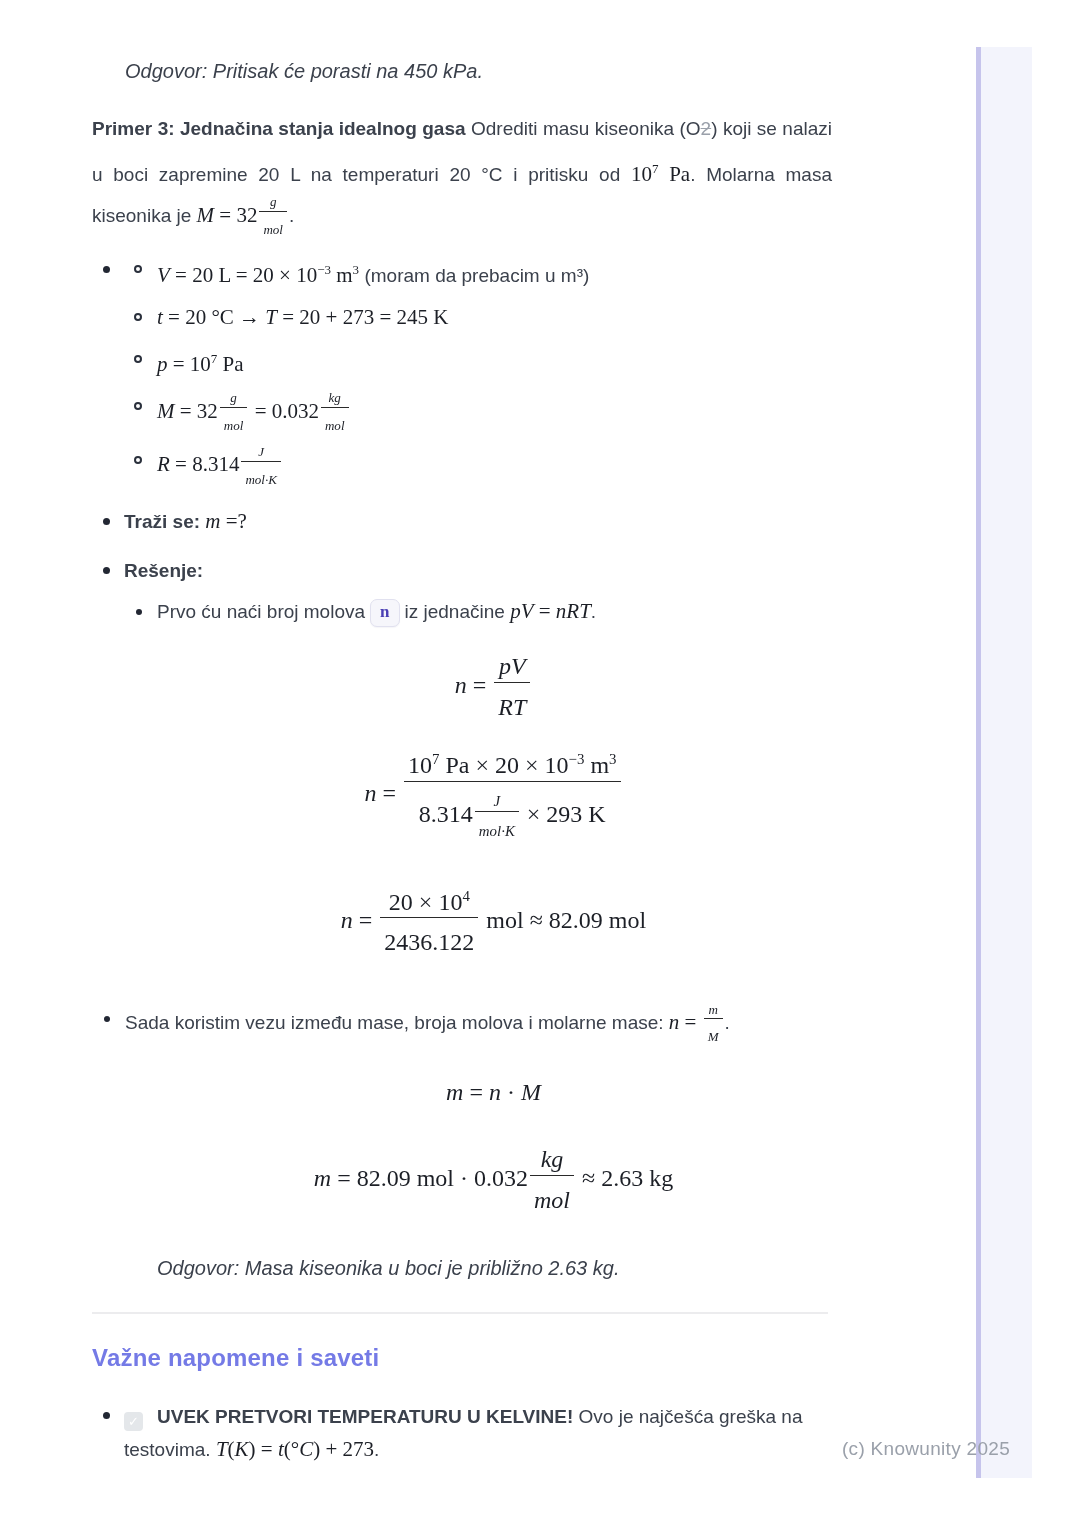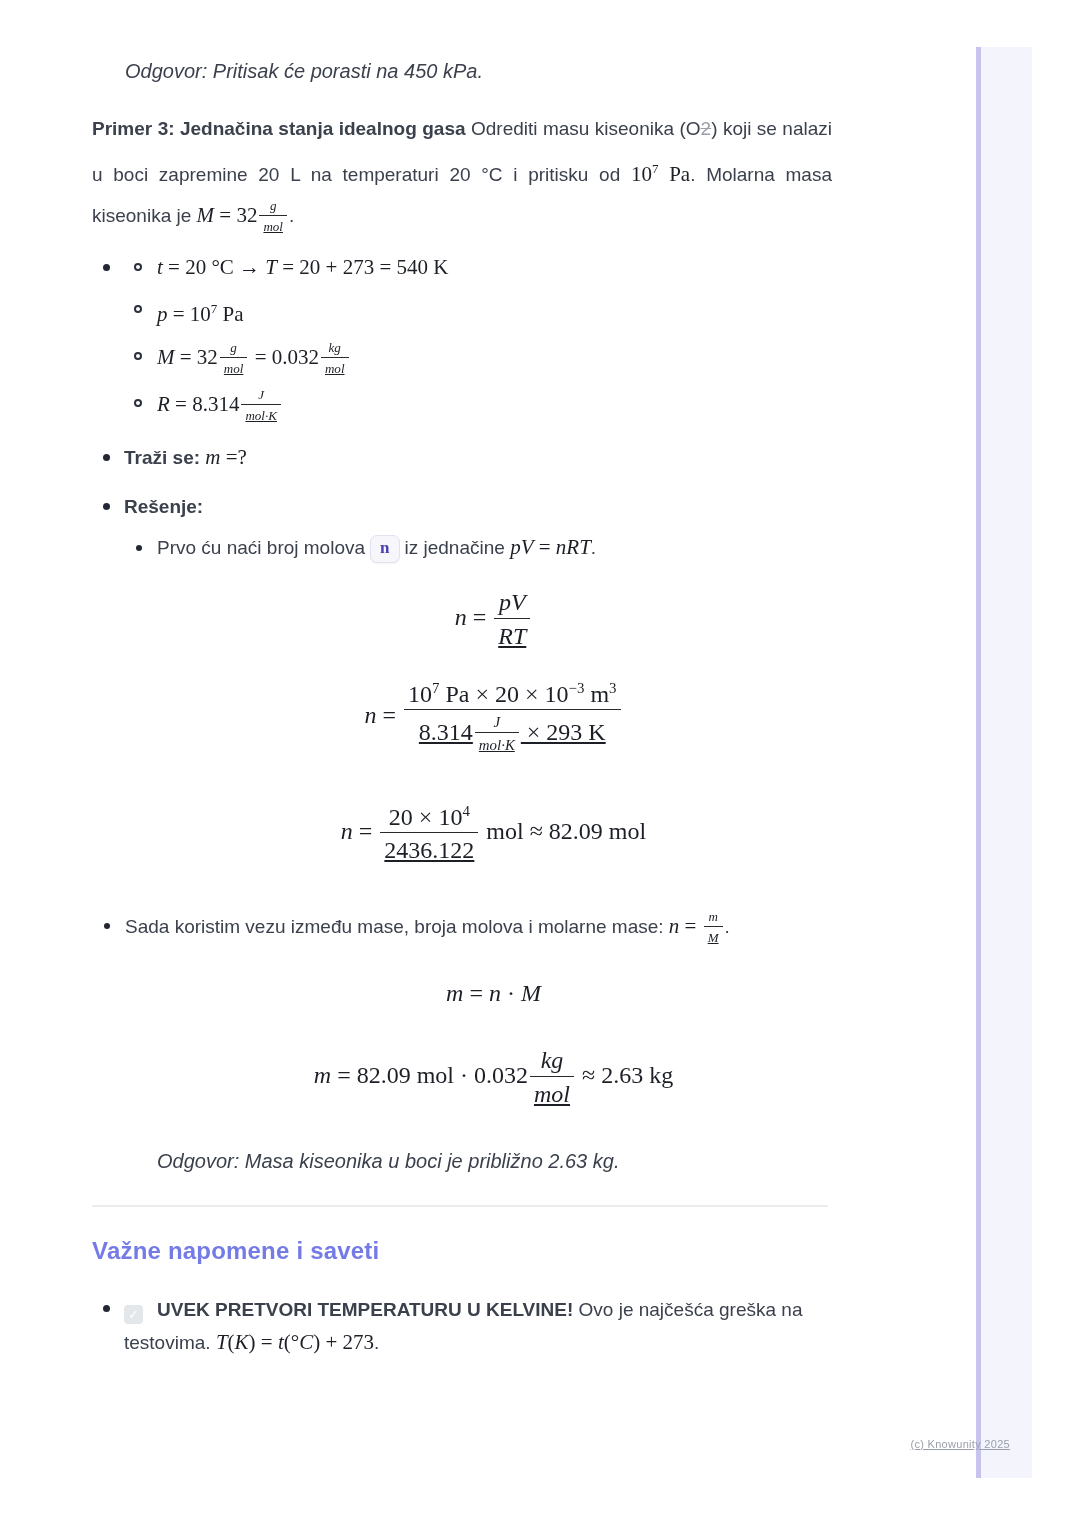--- a/index.html
+++ b/index.html
@@ -29,25 +29,24 @@
     position:absolute;
     left:976px;top:47px;
     width:56px;height:1431px;
     background:var(--sidebar-fill);
     border-left:5px solid var(--sidebar-stripe);
     z-index:1;
   }
   .copyright{
     position:absolute;
     top:1438px;right:70px;
-    font-size:11px;
+    font-size:19px;
     color:var(--muted);
     z-index:3;
     letter-spacing:0.3px;
-    text-decoration:underline;
   }
   .content{
     position:absolute;
     left:92px;top:48px;
     width:740px;
     z-index:2;
     font-size:19px;
   }
   .answer{
     font-style:italic;
@@ -106,21 +105,21 @@
   .mi{font-style:italic;}
   .mr{font-style:normal;}
   .msup{font-size:0.62em;vertical-align:0.58em;letter-spacing:0;}
   .frac{
     display:inline-block;
     vertical-align:middle;
     text-align:center;
     margin:0 2px;
   }
   .frac .num{display:block;line-height:1.15;padding:0 4px 1px;}
-  .frac .den{display:block;line-height:1.15;border-top:1.6px solid #2a2a2a;padding:4px 4px 0;text-decoration:underline;}
+  .frac .den{display:block;line-height:1.15;border-top:1.6px solid #2a2a2a;padding:11px 4px 0;}
   .frac.small{font-size:0.62em;}
   .display{
     margin-left:65px;
     width:673px;
     text-align:center;
     font-size:24px;
   }
   .d1{margin-top:26px;}
   .d2{margin-top:30px;}
   .d3{margin-top:48px;}
@@ -179,21 +178,25 @@
   <p class="answer answer-1">Odgovor: Pritisak će porasti na 450 kPa.</p>
 
   <p class="para"><span class="bold">Primer 3: Jednačina stanja idealnog gasa</span><span> Odrediti masu kiseonika (O</span><span class="strike">2</span><span>) koji se nalazi u boci zapremine 20 L na temperaturi 20 °C i pritisku od </span><span class="math"><span class="mr">10</span><span class="msup">7</span><span class="mr"> Pa</span></span><span>. Molarna masa kiseonika je </span><span class="math"><span class="mi">M</span><span class="mr"> = 32</span><span class="frac small"><span class="num"><span class="mi">g</span></span><span class="den"><span class="mi">mol</span></span></span></span><span>.</span></p>
 
   <ul class="l1">
     <li class="li-podaci">
       <span class="b1"></span>
       <ul class="l2">
         <li>
           <span class="b2"></span>
-          <div class="li-text"><span class="math"><span class="mi">t</span><span class="mr"> = 20 °C → </span><span class="mi">T</span><span class="mr"> = 20 + 273 = 540 K</span></span></div>
+          <div class="li-text"><span class="math"><span class="mi">V</span><span class="mr"> = 20 L = 20 × 10</span><span class="msup">−3</span><span class="mr"> m</span><span class="msup">3</span></span><span> (moram da prebacim u m³)</span></div>
+        </li>
+        <li>
+          <span class="b2"></span>
+          <div class="li-text"><span class="math"><span class="mi">t</span><span class="mr"> = 20 °C → </span><span class="mi">T</span><span class="mr"> = 20 + 273 = 245 K</span></span></div>
         </li>
         <li>
           <span class="b2"></span>
           <div class="li-text"><span class="math"><span class="mi">p</span><span class="mr"> = 10</span><span class="msup">7</span><span class="mr"> Pa</span></span></div>
         </li>
         <li>
           <span class="b2"></span>
           <div class="li-text"><span class="math"><span class="mi">M</span><span class="mr"> = 32</span><span class="frac small"><span class="num"><span class="mi">g</span></span><span class="den"><span class="mi">mol</span></span></span><span class="mr"> = 0.032</span><span class="frac small"><span class="num"><span class="mi">kg</span></span><span class="den"><span class="mi">mol</span></span></span></span></div>
         </li>
         <li>

